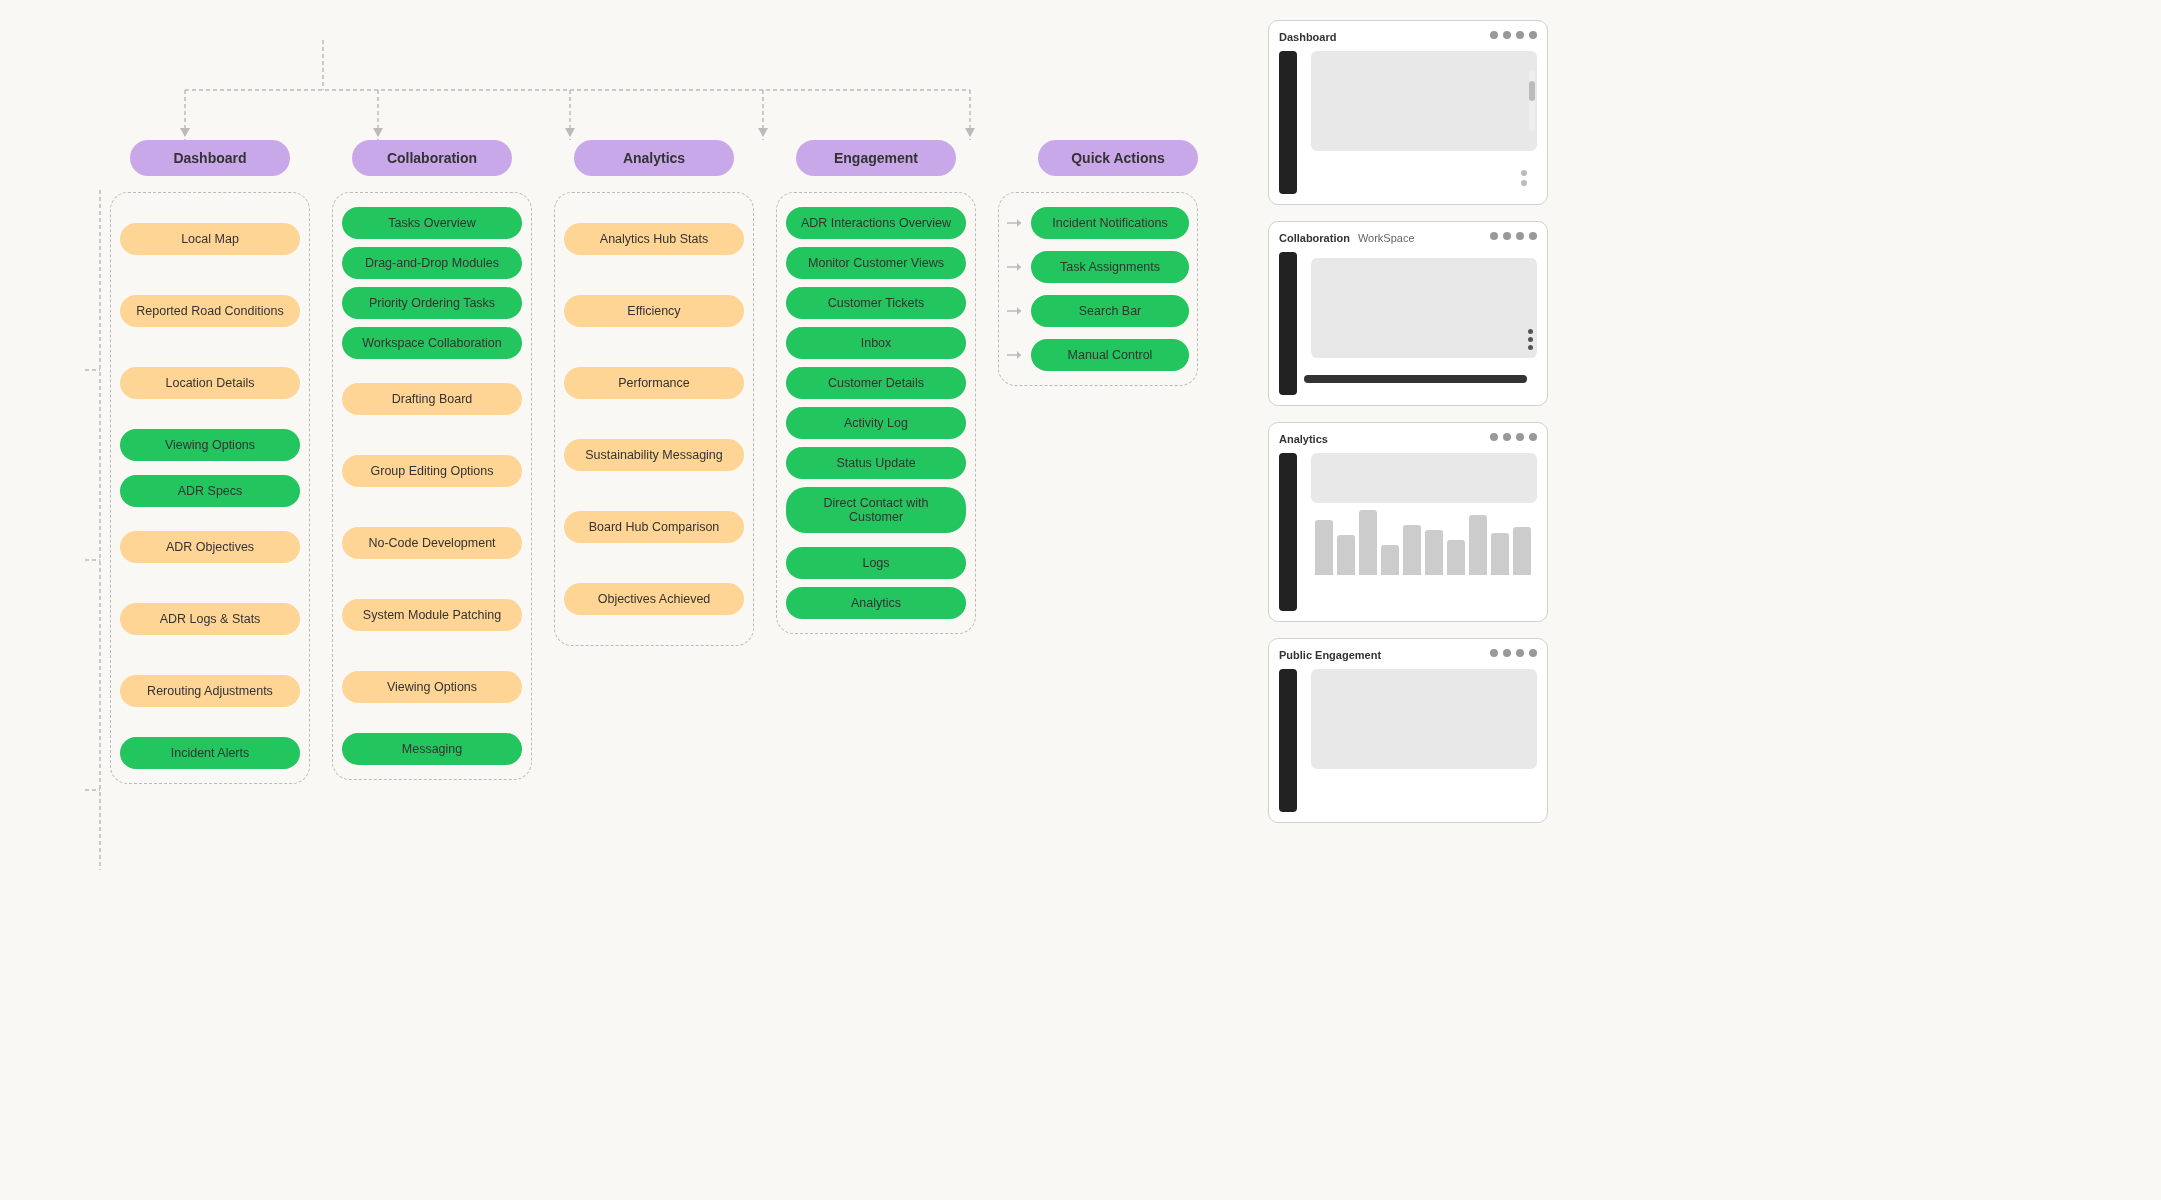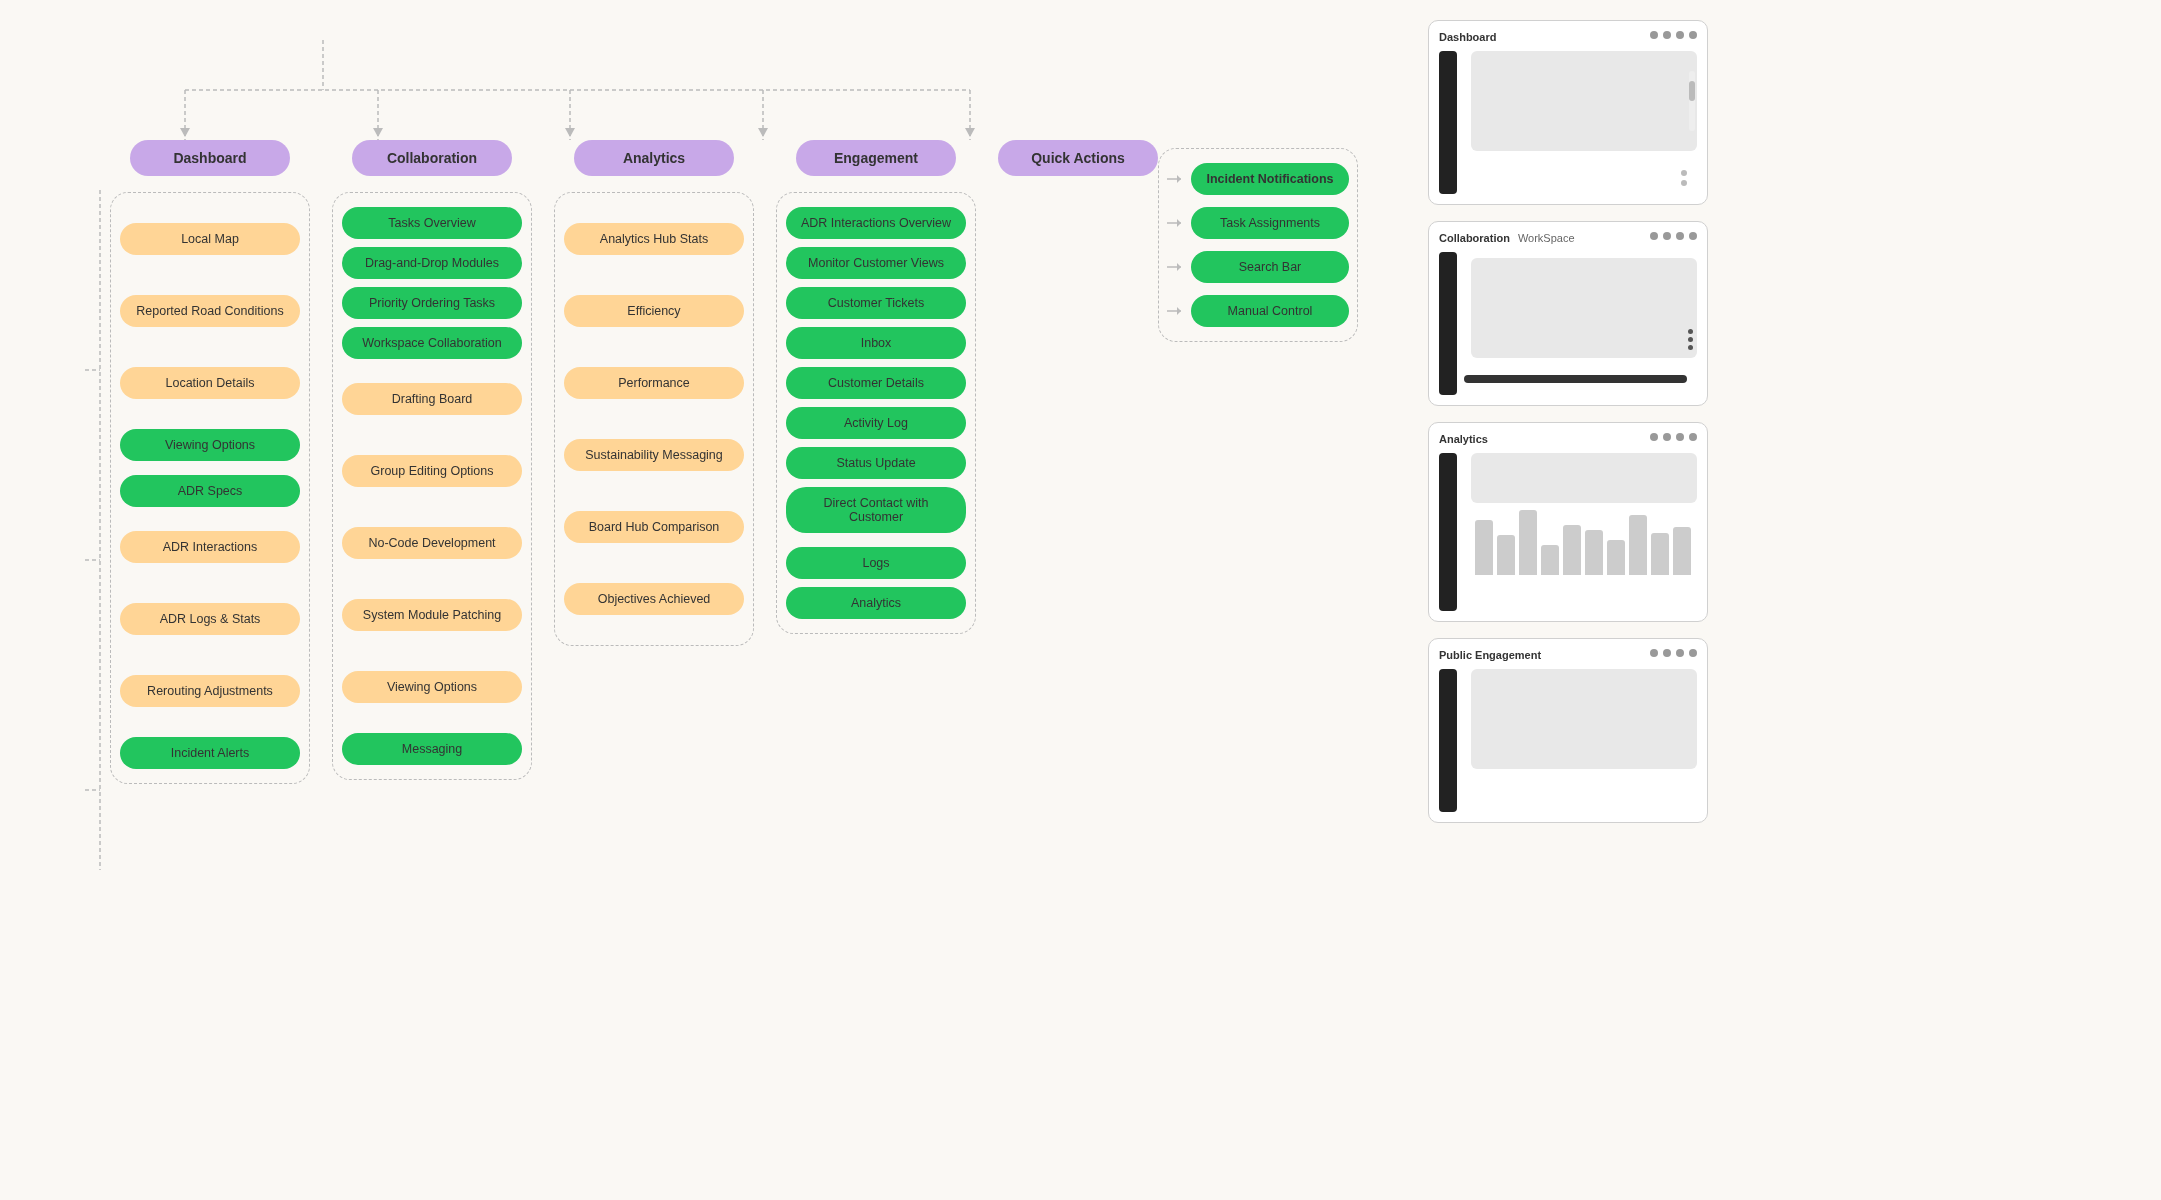--- a/index.html
+++ b/index.html
@@ -201,21 +201,21 @@
           <div style="display:flex; flex-direction:column; align-items:center;">
             <div class="cat-node">Dashboard</div>
             <div class="column-items">
               <div class="item-orange">Local Map</div>
               <div class="item-orange">Reported Road Conditions</div>
               <div class="item-orange">Location Details</div>
               <div style="height:6px;"></div>
               <div class="item-blue">Viewing Options</div>
               <div style="height:6px;"></div>
               <div class="item-blue">ADR Specs</div>
-              <div class="item-orange">ADR Interactions</div>
+              <div class="item-orange">ADR Objectives</div>
               <div class="item-orange">ADR Logs &amp; Stats</div>
               <div class="item-orange">Rerouting Adjustments</div>
               <div style="height:6px;"></div>
               <div class="item-blue">Incident Alerts</div>
             </div>
           </div>
         </div>
 
         <div style="display:flex; flex-direction:column; align-items:center; margin-left:10px;">
           <div class="cat-node">Collaboration</div>
@@ -258,29 +258,29 @@
             <div class="item-blue">Activity Log</div>
             <div class="item-blue">Status Update</div>
             <div class="item-blue">Direct Contact with Customer</div>
             <div style="height:6px;"></div>
             <div class="item-blue">Logs</div>
             <div class="item-blue">Analytics</div>
           </div>
         </div>
 
         <div style="display:flex; align-items:flex-start; margin-left:10px;">
-          <div style="display:flex; flex-direction:row; align-items:flex-start;">
+          <div style="display:flex; flex-direction:column; align-items:flex-end;">
             <div class="cat-node">Quick Actions</div>
             <div class="column-items">
               <div style="display:flex; align-items:center; width:100%;">
                 <svg width="20" height="30" style="margin-right:4px;overflow:visible;">
                   <line x1="0" y1="15" x2="14" y2="15" stroke="#bbb" stroke-width="1.5"></line>
                   <polygon points="14,15 10,11 10,19" fill="#bbb"></polygon>
                 </svg>
-                <div class="item-blue" style="flex:1;font-weight:bold;">Incident Notifications</div>
+                <div class="item-blue" style="flex:1;">Incident Notifications</div>
               </div>
               <div style="display:flex; align-items:center; width:100%; margin-top:4px;">
                 <svg width="20" height="30" style="margin-right:4px;overflow:visible;">
                   <line x1="0" y1="15" x2="14" y2="15" stroke="#bbb" stroke-width="1.5"></line>
                   <polygon points="14,15 10,11 10,19" fill="#bbb"></polygon>
                 </svg>
                 <div class="item-blue" style="flex:1;">Task Assignments</div>
               </div>
               <div style="display:flex; align-items:center; width:100%; margin-top:4px;">
                 <svg width="20" height="30" style="margin-right:4px;overflow:visible;">

